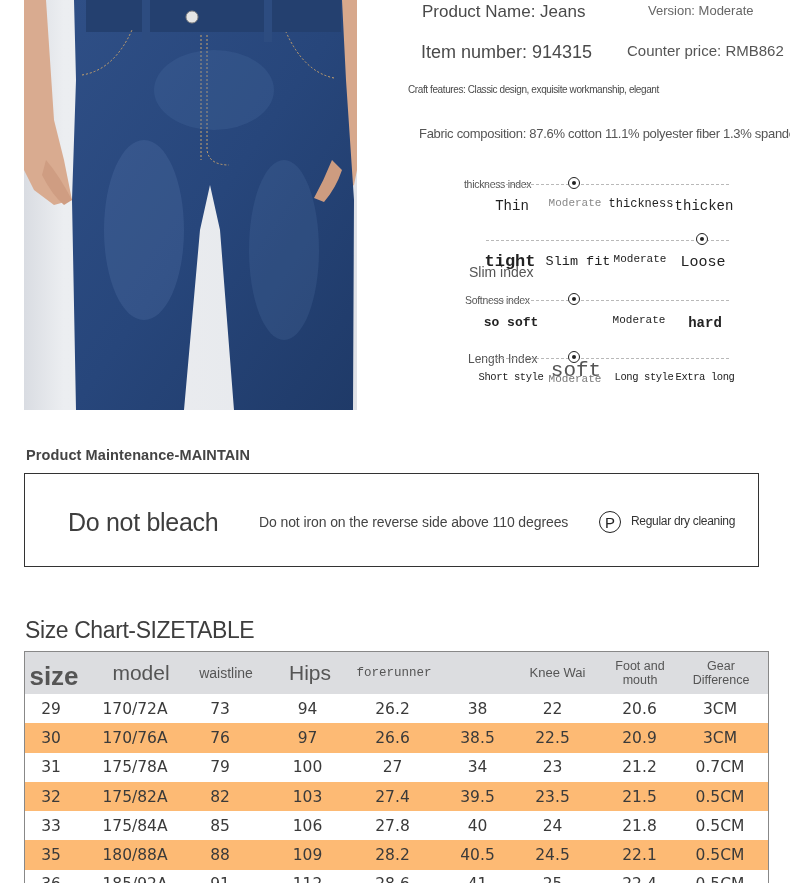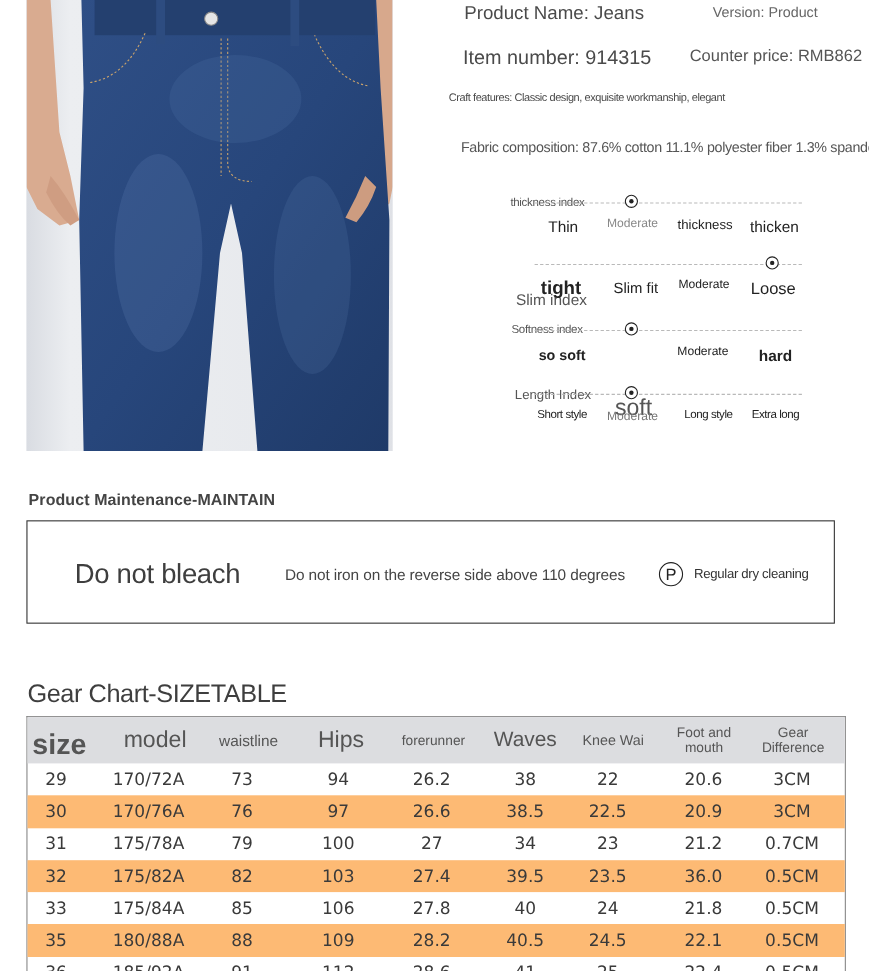--- a/index.html
+++ b/index.html
@@ -14,21 +14,21 @@
 
   
   .info-text { font-family:"Liberation Sans", sans-serif; color:#4a4a4a; white-space:nowrap; transform-origin:left top; }
 
   
   .idx-label { color:#555; white-space:nowrap;padding-left:48px; }
   .dotline { border-top:1px dashed #b9b9b9; height:0; }
   .marker { width:10px; height:10px; border:1.5px solid #222; border-radius:50%; background:#fff;
             display:flex; align-items:center; justify-content:center; }
   .marker::after { content:""; width:4px; height:4px; border-radius:50%; background:#222; }
-  .opt { white-space:nowrap; color:#222; text-align:center; transform:translateX(-50%); }
+  .opt { white-space:nowrap; color:#222; text-align:center; transform:translateX(-50%);font-family:Liberation Mono, monospace; }
 
   
   .maint-title { left:26px; top:447px; font-size:14.5px; font-weight:bold; color:#444; letter-spacing:0.1px; }
   .maint-box { left:24px; top:473px; width:735px; height:94px; border:1.5px solid #333; box-sizing:border-box; }
   .dry-icon { width:22px; height:22px; border:1.8px solid #222; border-radius:50%; box-sizing:border-box;
               display:flex; align-items:center; justify-content:center; font-size:15px; color:#222; }
 
   
   .size-title { left:25px; top:617px; font-size:23px; color:#3e3e3e; letter-spacing:-0.4px; }
   .table { left:24px; top:651px; width:743px; border-left:1.5px solid #888; border-right:1.5px solid #888; border-top:1.5px solid #888; }
@@ -72,21 +72,21 @@
     <ellipse cx="120" cy="230" rx="40" ry="90" fill="#5a7bb0" opacity="0.25"></ellipse>
     <ellipse cx="260" cy="250" rx="35" ry="90" fill="#5a7bb0" opacity="0.2"></ellipse>
     <ellipse cx="190" cy="90" rx="60" ry="40" fill="#4d6ea5" opacity="0.25"></ellipse>
 
     <path d="M22 160 Q35 175 48 200 L40 205 Q28 195 18 175 Z" fill="#cf9d82"></path>
     <path d="M308 160 Q300 180 290 198 L300 202 Q312 188 318 170 Z" fill="#cd9c80"></path>
   </svg>
 </div>
 
 <div class="abs info-text" style="left:422px; top:2px; font-size:17px;">Product Name: Jeans</div>
-<div class="abs info-text" style="left:648px; top:3px; font-size:13px; color:#666;">Version: Product</div>
+<div class="abs info-text" style="left:648px; top:3px; font-size:13px; color:#666;">Version: Moderate</div>
 <div class="abs info-text" style="left:421px; top:42px; font-size:18px;">Item number: 914315</div>
 <div class="abs info-text" style="left:627px; top:42px; font-size:15px; color:#555;">Counter price: RMB862</div>
 <div class="abs info-text" style="left:408px; top:84px; font-size:10px; letter-spacing:-0.4px;">Craft features: Classic design, exquisite workmanship, elegant</div>
 <div class="abs info-text" style="left:419px; top:126px; font-size:13px; color:#555; letter-spacing:-0.3px;">Fabric composition: 87.6% cotton 11.1% polyester fiber 1.3% spandex</div>
 
 <div class="abs idx-label" style="left:416px; top:178px; font-size:10.5px; letter-spacing:-0.3px;">thickness index</div>
 <div class="abs dotline" style="left:486px; top:184px; width:243px;"></div>
 <div class="abs marker" style="left:568px; top:177px;"></div>
 <div class="abs opt" style="left:512px; top:198px; font-size:14px;">Thin</div>
 <div class="abs opt" style="left:575px; top:197px; font-size:11px; color:#888;">Moderate</div>
@@ -119,29 +119,28 @@
 
 <div class="abs maint-title">Product Maintenance-MAINTAIN</div>
 <div class="abs maint-box"></div>
 <div class="abs" style="left:68px; top:508px; font-size:25px; color:#3e3e3e; white-space:nowrap; letter-spacing:-0.3px;">Do not bleach</div>
 <div class="abs" style="left:259px; top:514px; font-size:14px; color:#444; white-space:nowrap; letter-spacing:-0.1px;">Do not iron on the reverse side above 110 degrees</div>
 <div class="abs dry-icon" style="left:599px; top:511px;">
     <span>P</span>
   </div>
 <div class="abs" style="left:631px; top:514px; font-size:12px; color:#333; white-space:nowrap; letter-spacing:-0.3px;">Regular dry cleaning</div>
 
-<div class="abs size-title">Gear Chart-SIZETABLE</div>
+<div class="abs size-title">Size Chart-SIZETABLE</div>
 <div class="abs table">
   <div class="thead">
     <div class="th" style="left:0; width:58px; font-size:26px; font-weight:bold; color:#555; padding-top:8px; box-sizing:border-box;">size</div>
     <div class="th" style="left:70px; width:92px; font-size:21px;">model</div>
     <div class="th" style="left:165px; width:72px; font-size:14px;">waistline</div>
     <div class="th" style="left:245px; width:80px; font-size:21px;">Hips</div>
-    <div class="th" style="left:330px; width:78px; font-size:12.5px;">forerunner</div>
-    <div class="th" style="left:415px; width:75px; font-size:19px;">Waves</div>
+    <div class="th" style="left:330px; width:78px; font-size:12.5px;font-family:Liberation Mono, monospace;">forerunner</div>
     <div class="th" style="left:495px; width:75px; font-size:13px;">Knee Wai</div>
     <div class="th" style="left:583px; width:64px; font-size:12.5px;">Foot and mouth</div>
     <div class="th" style="left:660px; width:72px; font-size:12.5px;">Gear Difference</div>
   </div>
 
   <div class="trow">
     <div class="td" style="left:0;width:52px">29</div>
     <div class="td" style="left:65px;width:90px">170/72A</div>
     <div class="td" style="left:165px;width:60px">73</div>
     <div class="td" style="left:250px;width:65px">94</div>
@@ -174,21 +173,21 @@
     <div class="td" style="left:660px;width:70px">0.7CM</div>
   </div>
   <div class="trow alt">
     <div class="td" style="left:0;width:52px">32</div>
     <div class="td" style="left:65px;width:90px">175/82A</div>
     <div class="td" style="left:165px;width:60px">82</div>
     <div class="td" style="left:250px;width:65px">103</div>
     <div class="td" style="left:335px;width:65px">27.4</div>
     <div class="td" style="left:420px;width:65px">39.5</div>
     <div class="td" style="left:495px;width:65px">23.5</div>
-    <div class="td" style="left:582px;width:65px">36.0</div>
+    <div class="td" style="left:582px;width:65px">21.5</div>
     <div class="td" style="left:660px;width:70px">0.5CM</div>
   </div>
   <div class="trow">
     <div class="td" style="left:0;width:52px">33</div>
     <div class="td" style="left:65px;width:90px">175/84A</div>
     <div class="td" style="left:165px;width:60px">85</div>
     <div class="td" style="left:250px;width:65px">106</div>
     <div class="td" style="left:335px;width:65px">27.8</div>
     <div class="td" style="left:420px;width:65px">40</div>
     <div class="td" style="left:495px;width:65px">24</div>

